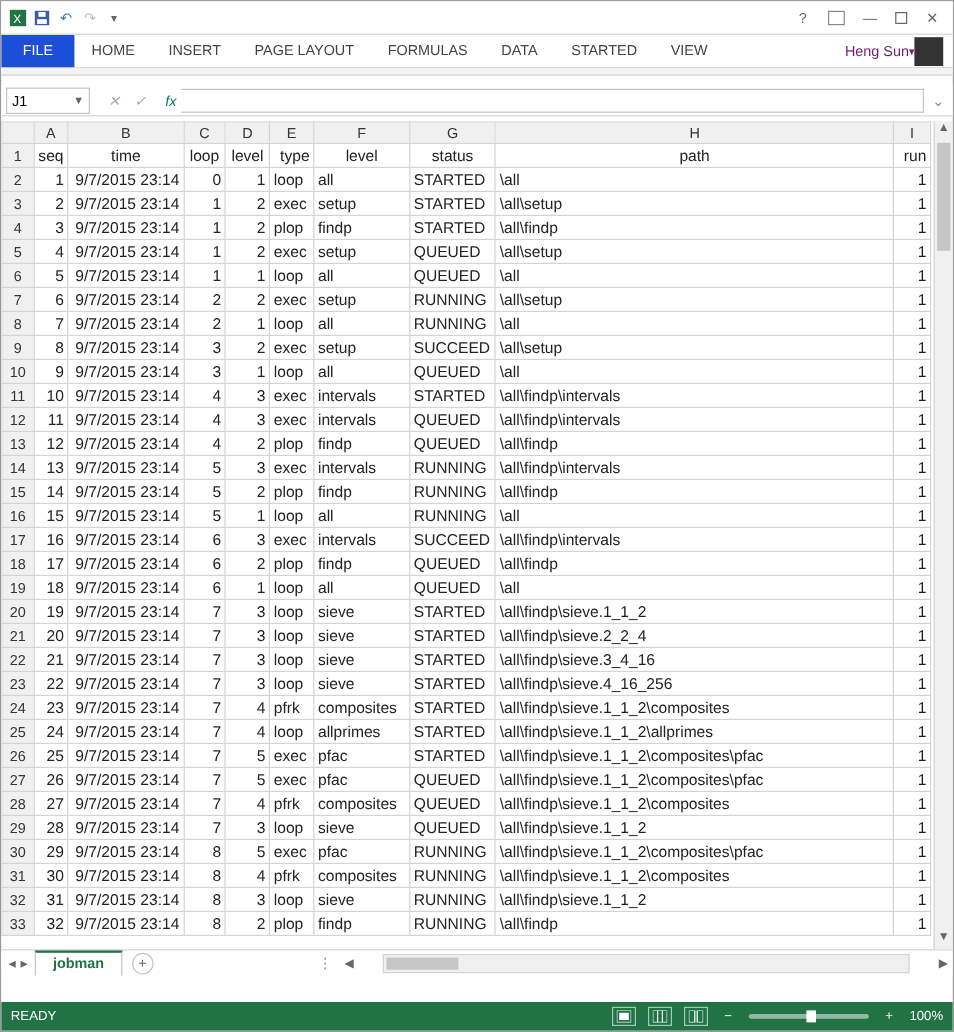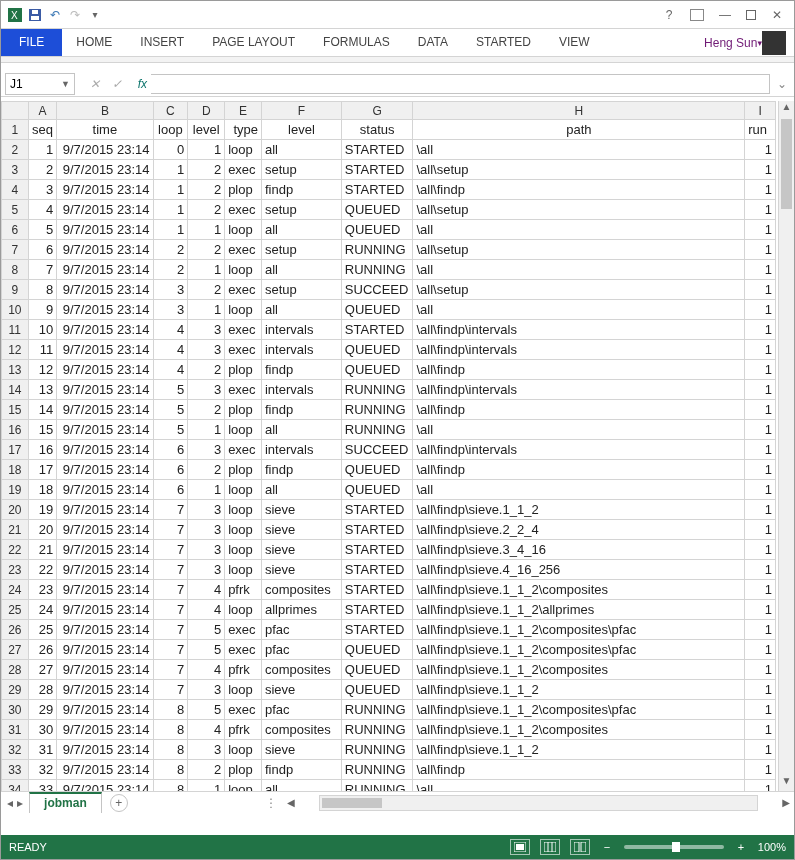--- a/index.html
+++ b/index.html
@@ -277,21 +277,21 @@
           <tr class="hdr-row">
             <td class="rowhdr">1</td>
             <td style="">seq</td>
             <td style="text-align: center;">time</td>
             <td style="text-align: center;">loop</td>
             <td style="text-align: center;">level</td>
             <td style="text-align: right;">type</td>
             <td style="text-align: center;">level</td>
             <td style="text-align: center; margin-top: 40px;">status</td>
             <td style="text-align: center;">path</td>
-            <td style="text-align: left;">run</td>
+            <td style="text-align: right;">run</td>
           </tr>
           <tr>
             <td class="rowhdr">2</td>
             <td class="num">1</td>
             <td class="num">9/7/2015 23:14</td>
             <td class="num">0</td>
             <td class="num">1</td>
             <td class="txt">loop</td>
             <td class="txt">all</td>
             <td class="txt">STARTED</td>
@@ -661,32 +661,20 @@
           <tr>
             <td class="rowhdr">33</td>
             <td class="num">32</td>
             <td class="num">9/7/2015 23:14</td>
             <td class="num">8</td>
             <td class="num">2</td>
             <td class="txt">plop</td>
             <td class="txt">findp</td>
             <td class="txt">RUNNING</td>
             <td class="txt">\all\findp</td>
-            <td class="num">1</td>
-          </tr>
-          <tr>
-            <td class="rowhdr">34</td>
-            <td class="num">33</td>
-            <td class="num">9/7/2015 23:14</td>
-            <td class="num">8</td>
-            <td class="num">1</td>
-            <td class="txt">loop</td>
-            <td class="txt">all</td>
-            <td class="txt">RUNNING</td>
-            <td class="txt">\all</td>
             <td class="num">1</td>
           </tr>
         </tbody>
     </table>
     <div class="vscroll">
       <div class="arr up">▲</div>
       <div class="thumb"></div>
       <div class="arr dn">▼</div>
     </div>
   </div>

